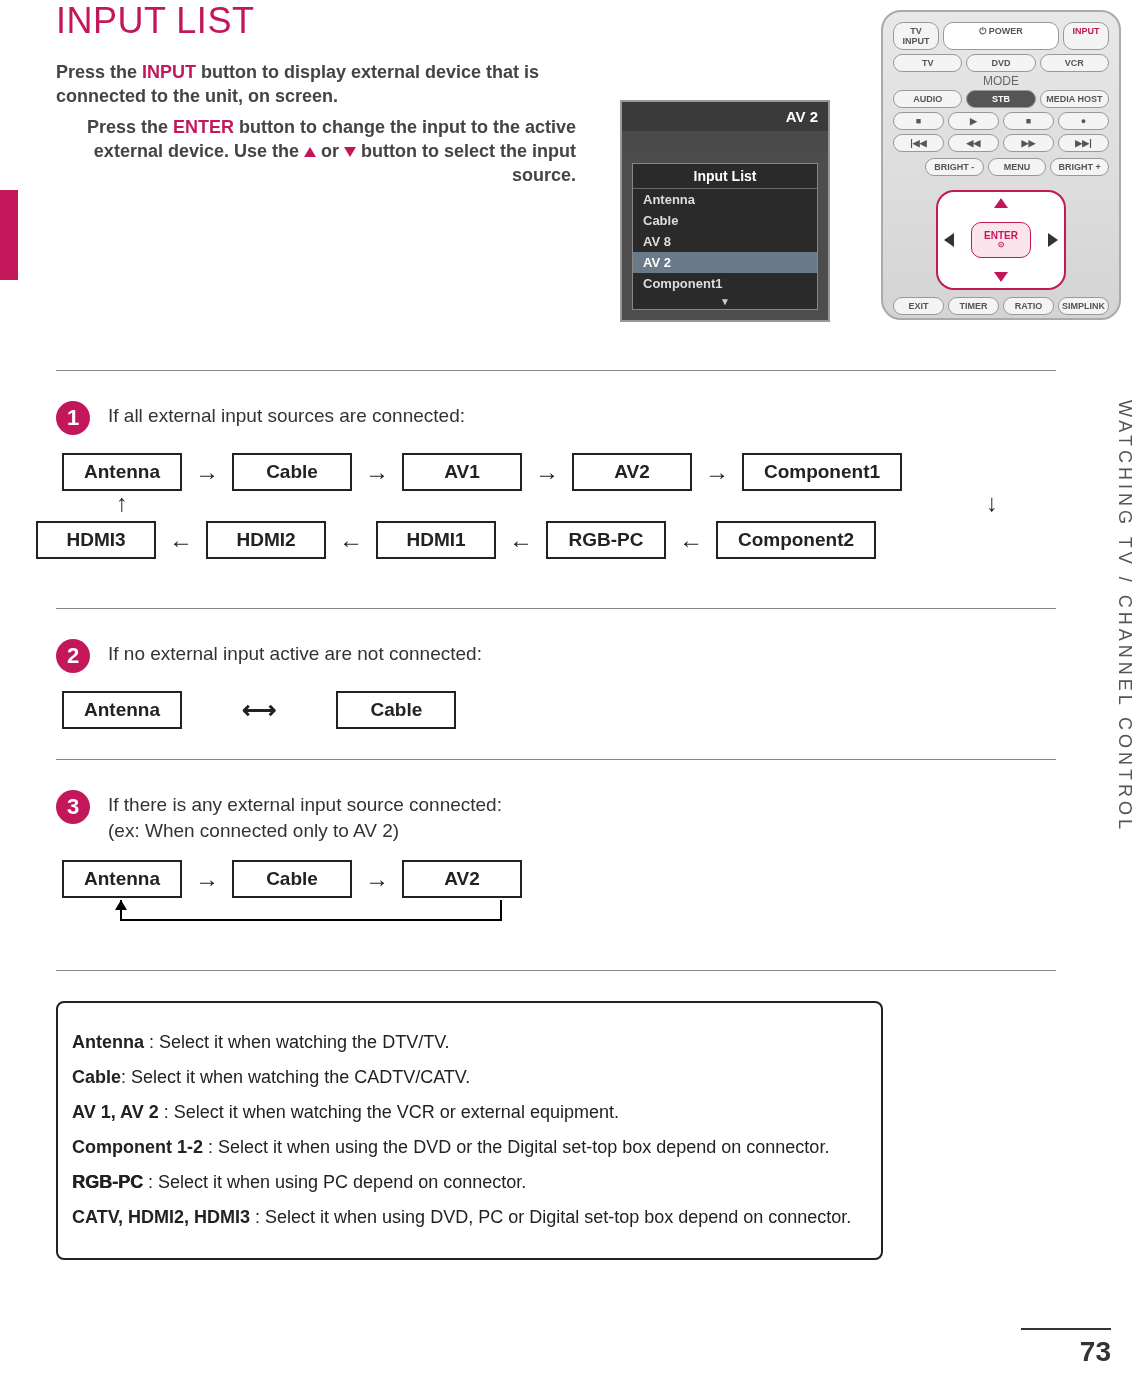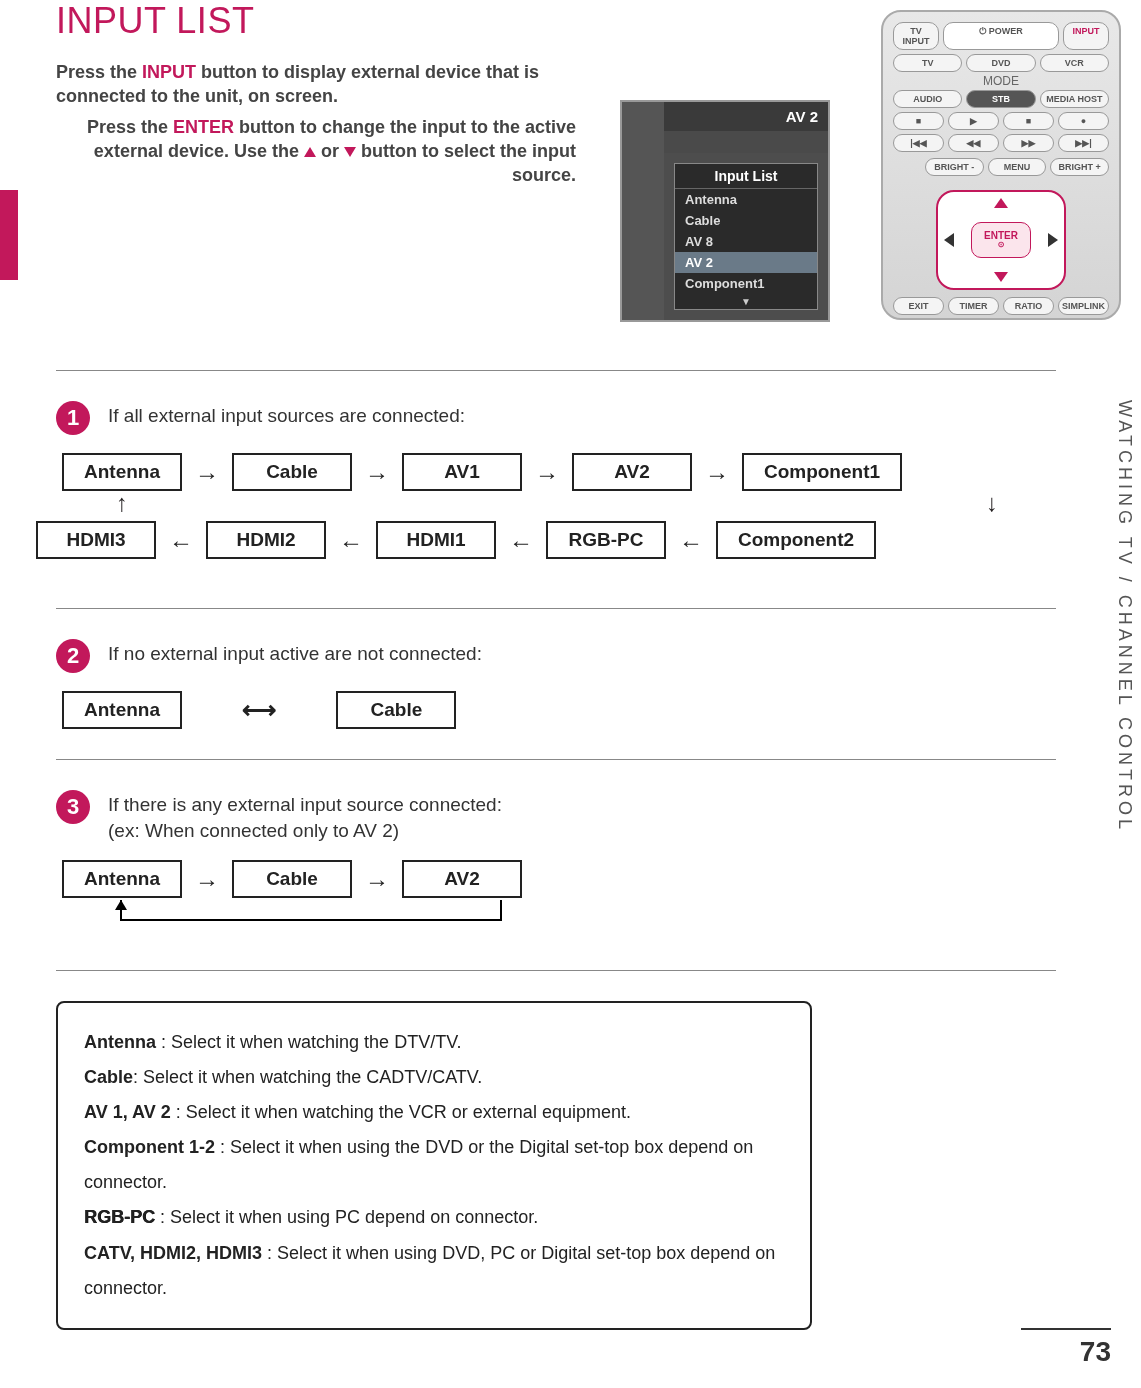--- a/index.html
+++ b/index.html
@@ -50,21 +50,20 @@
   .intro .arrow-down { border-top: 10px solid #c2185b; }
 
   
   .osd {
     position: absolute;
     left: 620px;
     top: 100px;
     width: 210px;
     background: #555;
     border: 2px solid #999;
-    padding-left: 42px;
   }
   .osd-header {
     background: #3a3a3a;
     color: #fff;
     text-align: right;
     padding: 6px 10px;
     font-size: 15px;
     font-weight: 700;
   }
   .osd-body {
@@ -252,23 +251,23 @@
   }
   .loopback {
     position: relative;
     height: 40px;
     margin-top: 2px;
   }
   .loopback svg { position: absolute; left: 45px; top: 0; }
   .desc-box {
     border: 2px solid #222;
     border-radius: 8px;
-    padding: 22px 26px;
+    padding: 22px 14px;
     margin-top: 10px;
-    width: 756px;
+    width: 827px;
   }
   .desc-box p {
     font-size: 18px;
     line-height: 1.95;
     color: #222;
   }
   .desc-box p .term {
     font-weight: 700;
   }
   .desc-box p .term-rgb { font-weight: 700; text-shadow: 0.5px 0 0 #000; }

